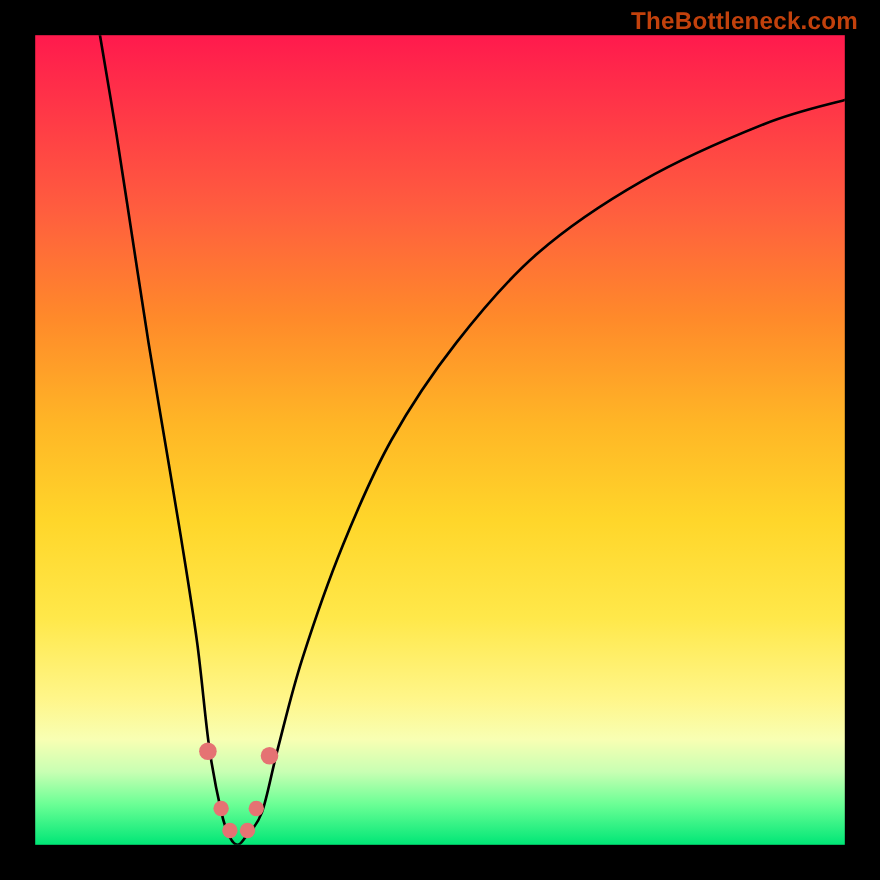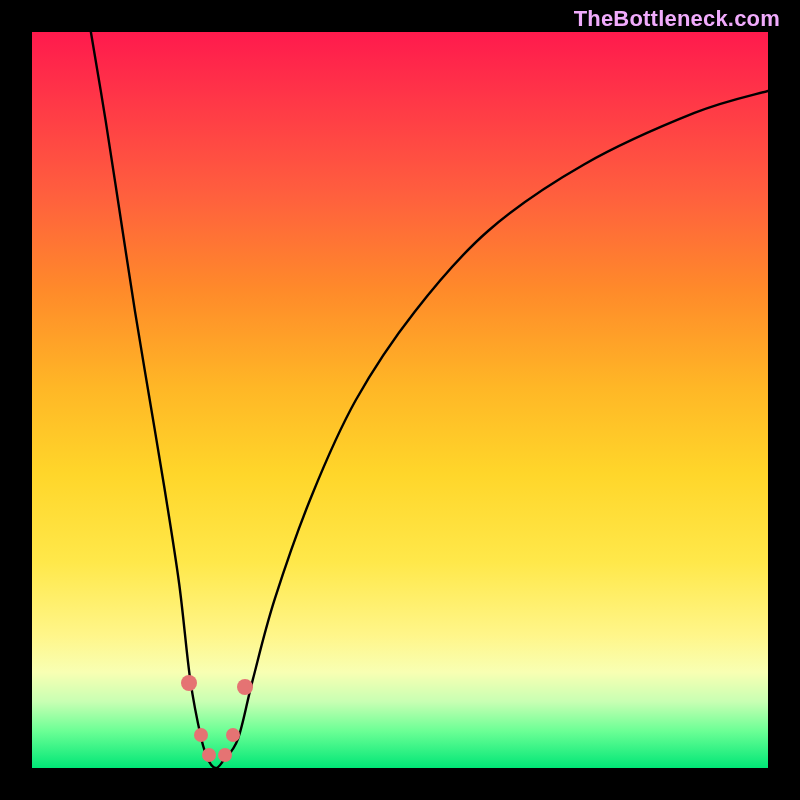--- a/index.html
+++ b/index.html
@@ -30,21 +30,21 @@
       #6bff95 95%,
       #00e676 100%);
   }
   .watermark {
     position: absolute;
     top: 6px;
     right: 20px;
     font-family: Arial, Helvetica, sans-serif;
     font-size: 22px;
     font-weight: bold;
-    color: #f0abfc;
+    color: #c2410c;
     letter-spacing: 0.2px;
   }
   svg.curve {
     position: absolute;
     left: 0;
     top: 0;
   }
   .marker {
     position: absolute;
     width: 14px;

